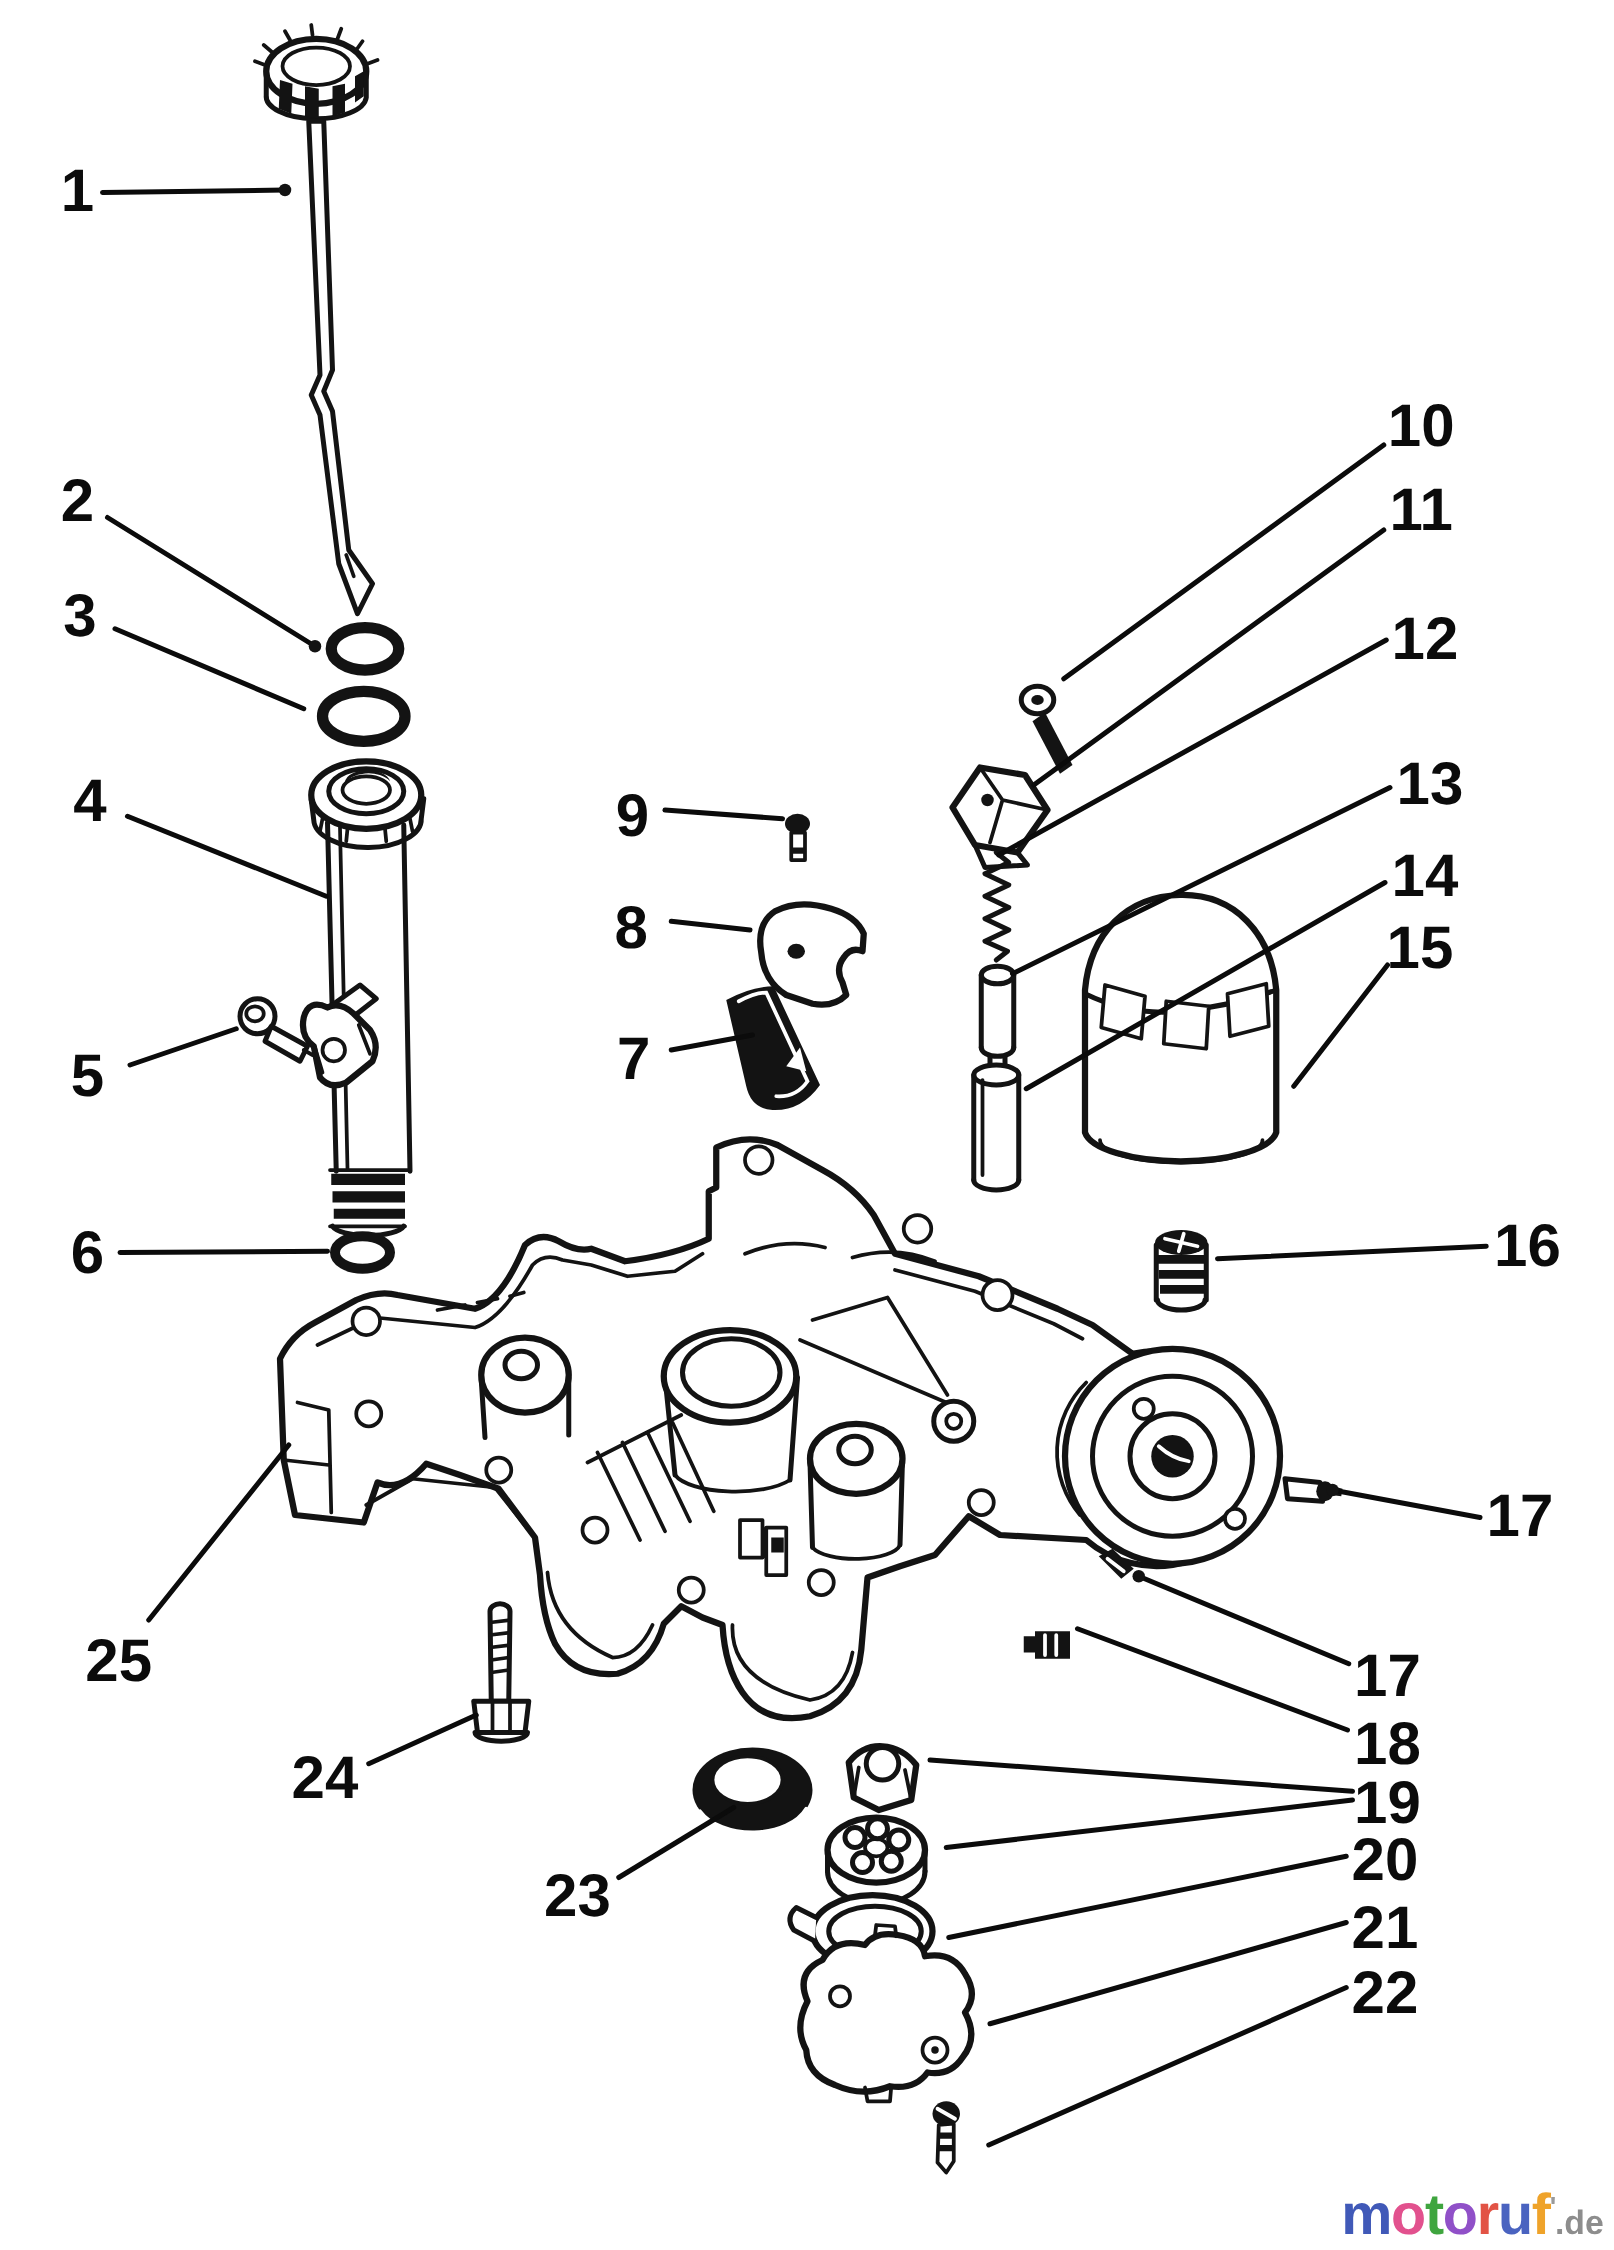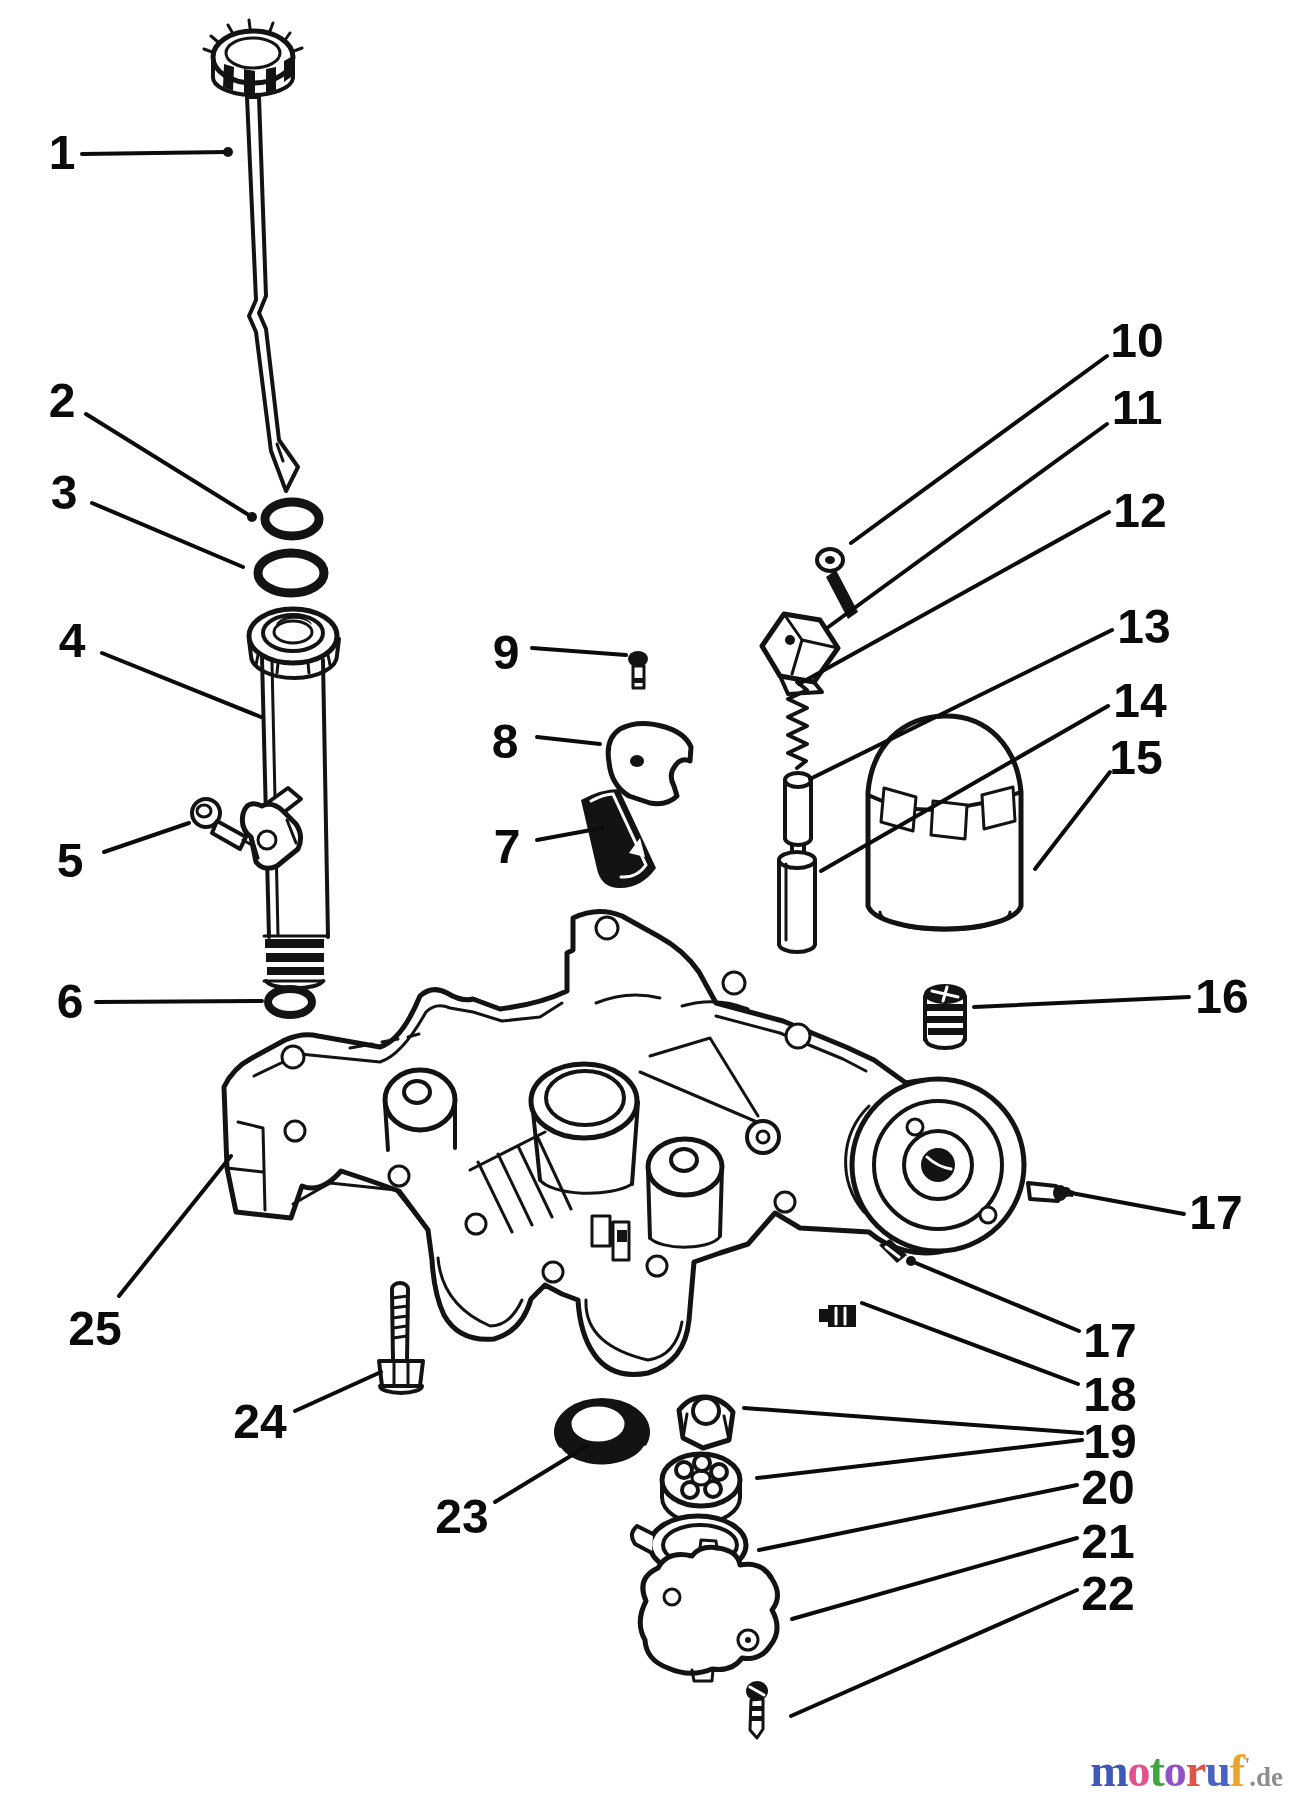--- a/index.html
+++ b/index.html
@@ -13,21 +13,21 @@
   .ln5{fill:none;stroke:#131313;stroke-width:5;stroke-linecap:round;stroke-linejoin:round}
   .wfill{fill:#ffffff}
   .bfill{fill:#131313;stroke:none}
   .wline{fill:none;stroke:#ffffff;stroke-width:3;stroke-linecap:round}
   .oring{fill:none;stroke:#131313;stroke-width:9}
   .oring8{fill:none;stroke:#131313;stroke-width:8}
   .callout{font:700 48px "Liberation Sans",sans-serif;fill:#0b0b0b}
   .leader{stroke:#0b0b0b;stroke-width:4;stroke-linecap:round}
   #watermark{
     position:absolute;right:8px;bottom:6px;
-    font-family:Liberation Serif, serif;font-weight:700;font-size:46px;
+    font-family:Liberation Sans, sans-serif;font-weight:700;font-size:46px;
     letter-spacing:-1px;line-height:1;white-space:nowrap
   }
   #watermark .suffix{font-size:27px;font-weight:700;letter-spacing:0}
   #watermark .tick{font-size:22px;vertical-align:14px}
 </style>
 </head>
 <body>
 
 <svg id="diagram" width="1291" height="1800" viewBox="0 0 1291 1800" xmlns="http://www.w3.org/2000/svg">
 

